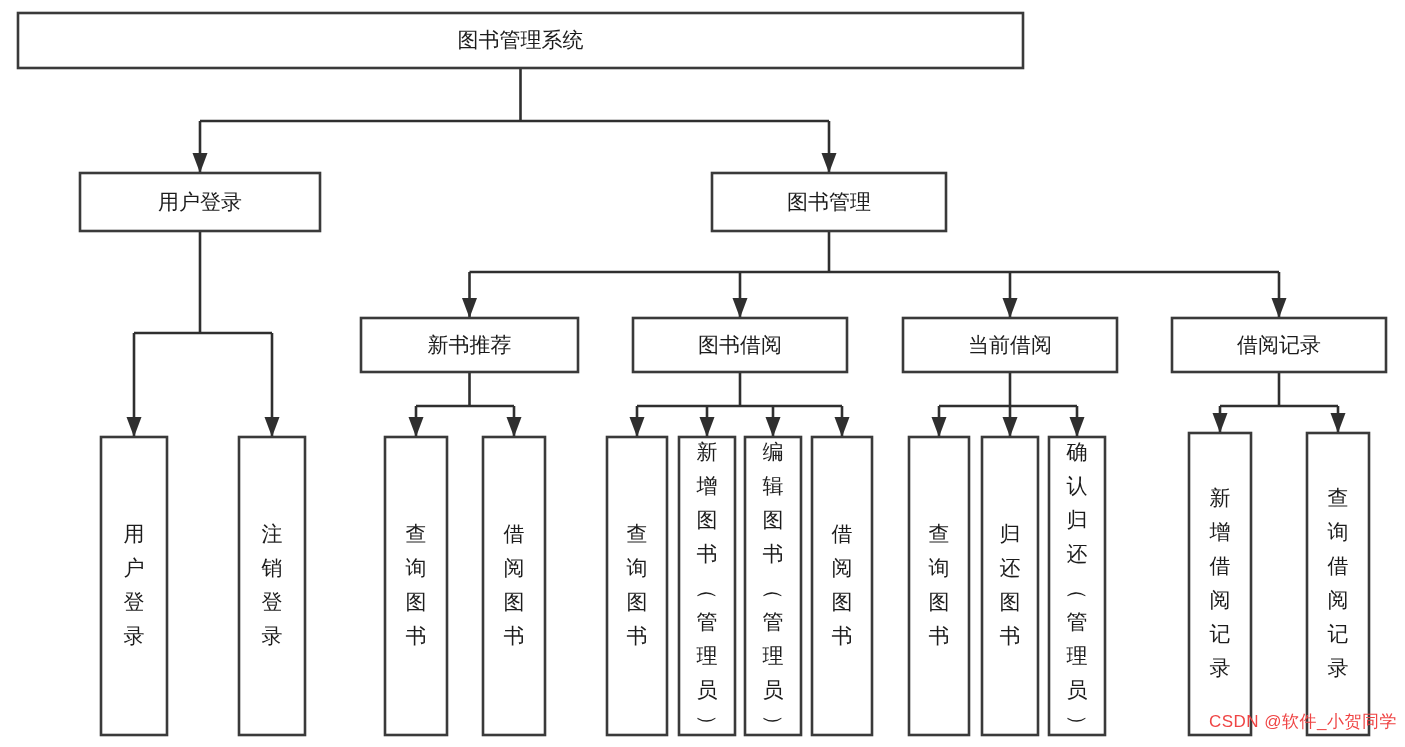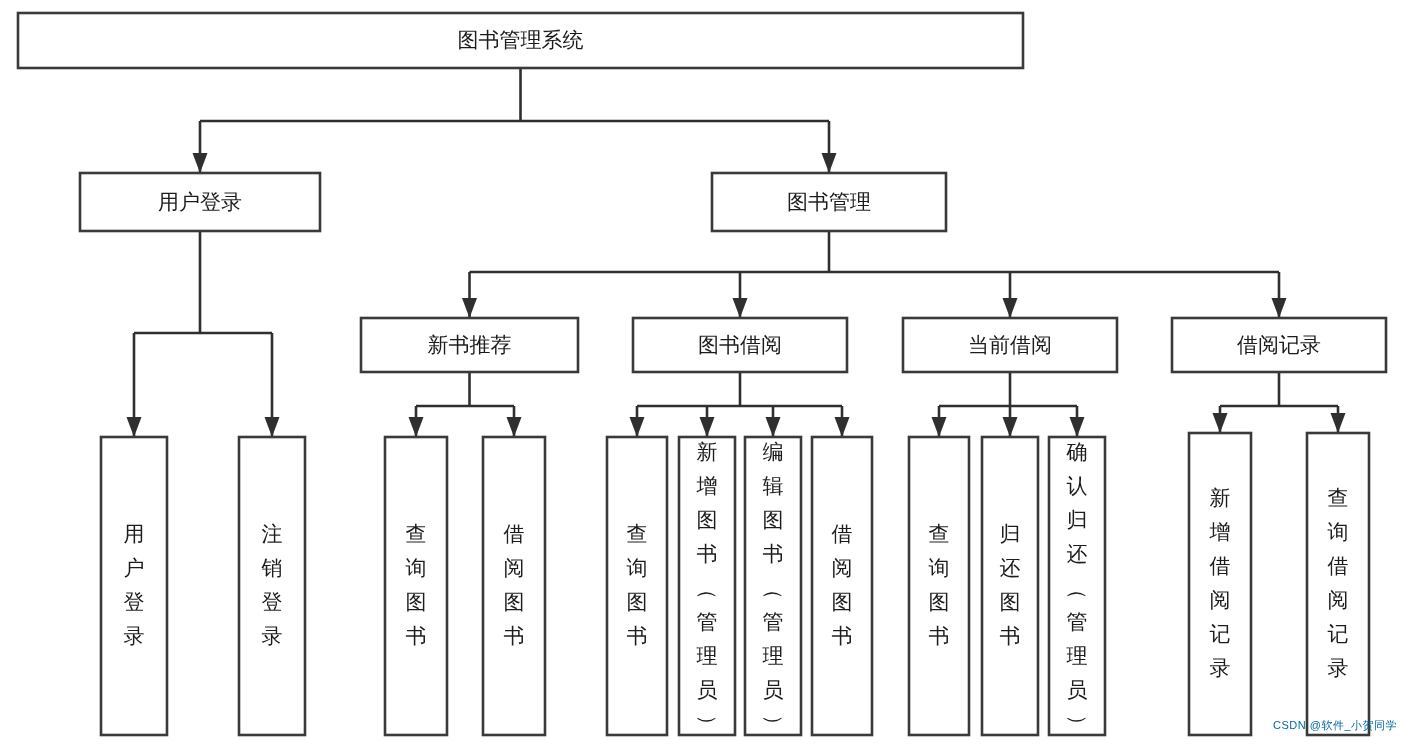--- a/index.html
+++ b/index.html
@@ -56,22 +56,22 @@
     fill: #1c1c1c;
     text-anchor: middle;
     dominant-baseline: middle;
     white-space: pre;
   }
   .watermark-text {
     position: absolute;
     right: 8px;
     bottom: 6px;
     font-family: "Liberation Sans", "DejaVu Sans", sans-serif;
-    font-size: 11px;
-    color: #0369a1;
+    font-size: 17px;
+    color: #ef4444;
     letter-spacing: 0.5px;
     user-select: none;
     pointer-events: none;
   }
 </style>
 </head>
 <body>
 
 <div id="diagram-root">
   <svg id="tree-svg" viewBox="0 0 1405 747" preserveAspectRatio="none" xmlns="http://www.w3.org/2000/svg">

